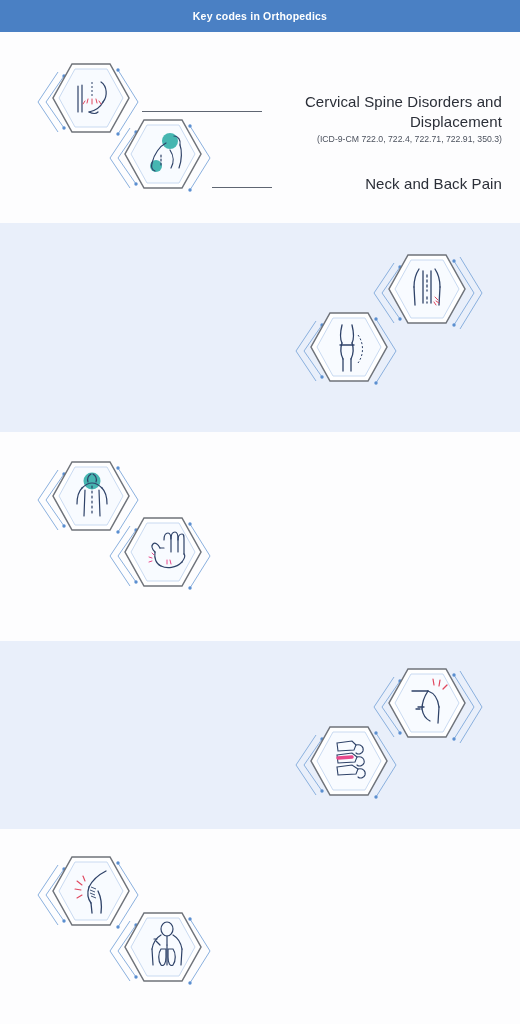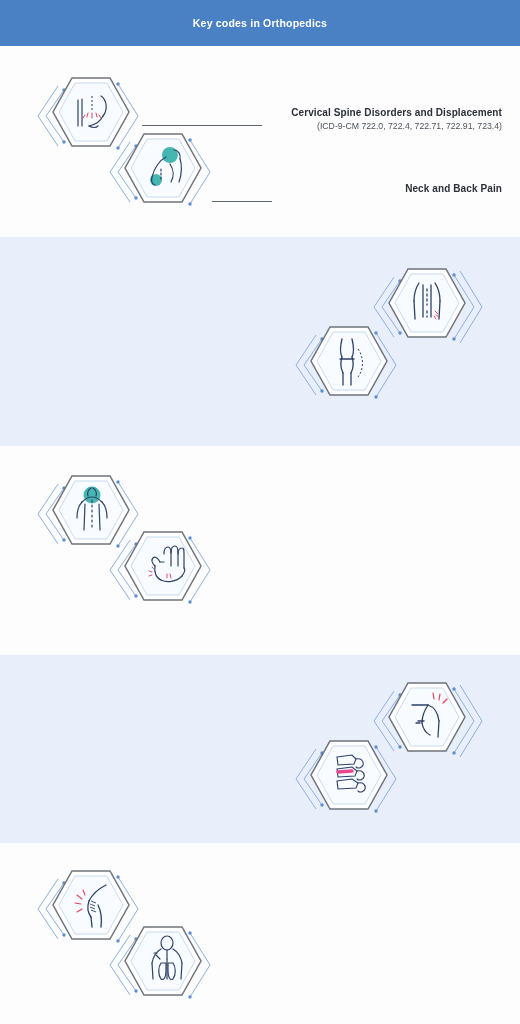--- a/index.html
+++ b/index.html
@@ -8,21 +8,21 @@
   body {
     width: 520px; height: 1024px;
     background: #ffffff;
     font-family: "Liberation Sans", sans-serif;
     overflow: hidden;
     position: relative;
   }
 
   
   .header {
-    height: 46px;
+    height: 32px;
     background: #4a80c4;
     display: flex; align-items: center; justify-content: center;
   }
   .header-title {
     color: #ffffff;
     font-size: 10.5px;
     font-weight: bold;
     letter-spacing: .2px;
   }
 
@@ -37,22 +37,22 @@
   .s4 { height: 188px; }
   .s5 { height: 198px; }
 
   
   .txt {
     position: absolute;
     width: 250px;
   }
   .txt.right { text-align: right; }
   .t-title {
-    font-size: 10px;
-    font-weight: bold;
+    font-size: 15px;
+    font-weight: normal;
     color: #2b2f38;
     line-height: 1.34;
     letter-spacing: .1px;
   }
   .t-code {
     font-size: 8.7px;
     color: #4c525e;
     line-height: 1.34;
     margin-top: 2px;
     letter-spacing: 0px;
@@ -137,23 +137,23 @@
         </g>
       </svg>
     </div>
   </div>
 
   <div class="conn" style="left:142px; top:79px; width:120px;"></div>
   <div class="conn" style="left:212px; top:155px; width:60px;"></div>
 
   <div class="txt right" style="left:262px; top:60px; width:240px;">
     <div class="t-title">Cervical Spine Disorders and Displacement</div>
-    <div class="t-code">(ICD-9-CM 722.0, 722.4, 722.71, 722.91, 723.4)</div>
-  </div>
-  <div class="txt right" style="left:262px; top:136px; width:240px;">
+    <div class="t-code">(ICD-9-CM 722.0, 722.4, 722.71, 722.91, 350.3)</div>
+  </div>
+  <div class="txt right" style="left:262px; top:142px; width:240px;">
     <div class="t-title">Neck and Back Pain</div>
   </div>
 </div>
 
 <div class="section sec-blue s2">
 
   <div class="hexgroup" style="left:290px; top:22px;">
 
     <div class="hexwrap" style="left:78px; top:0px;">
       <svg width="130" height="120" viewBox="0 0 130 120">

